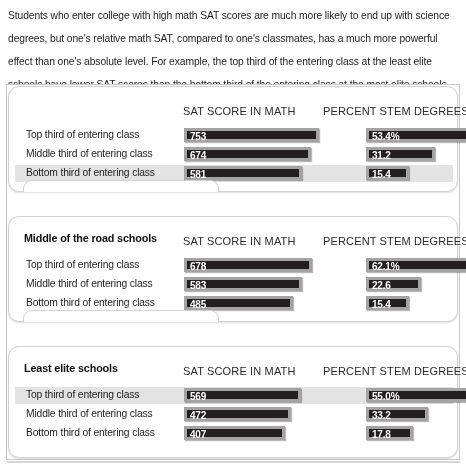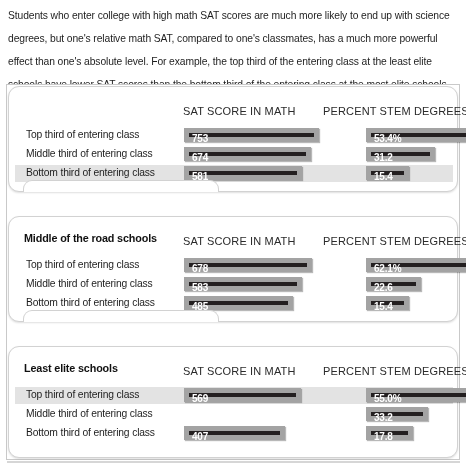--- a/index.html
+++ b/index.html
@@ -122,21 +122,21 @@
     font-size: 10.3px;
     color: #1d1d1d;
     letter-spacing: -0.15px;
     white-space: nowrap;
   }
   .bar {
     position: absolute;
     top: 1px;
     height: 14px;
     background: #231f20;
-    border: 5px solid #a3a3a3;
+    border: 3px solid #a3a3a3;
     box-sizing: border-box;
     box-shadow: 1px 1px 1px rgba(0,0,0,0.28);
   }
   .bar .bval {
     position: absolute;
     left: 3px;
     top: 0px;
     font-size: 10px;
     font-weight: bold;
     color: #ffffff;
@@ -252,20 +252,23 @@
         <div class="rlabel">Top third of entering class</div>
         <div class="bar sat" style="width: 116.9px;">
           <span class="bval">569</span>
         </div>
         <div class="bar stem" style="width: 107.1px;">
           <span class="bval">55.0%</span>
         </div>
       </div>
       <div class="row" style="top: 59px;">
         <div class="rlabel">Middle third of entering class</div>
+        <div class="bar sat" style="width: 107.2px;">
+          <span class="bval">472</span>
+        </div>
         <div class="bar stem" style="width: 61.902px;">
           <span class="bval">33.2</span>
         </div>
       </div>
       <div class="row" style="top: 78px;">
         <div class="rlabel">Bottom third of entering class</div>
         <div class="bar sat" style="width: 100.7px;">
           <span class="bval">407</span>
         </div>
         <div class="bar stem" style="width: 46.836px;">

